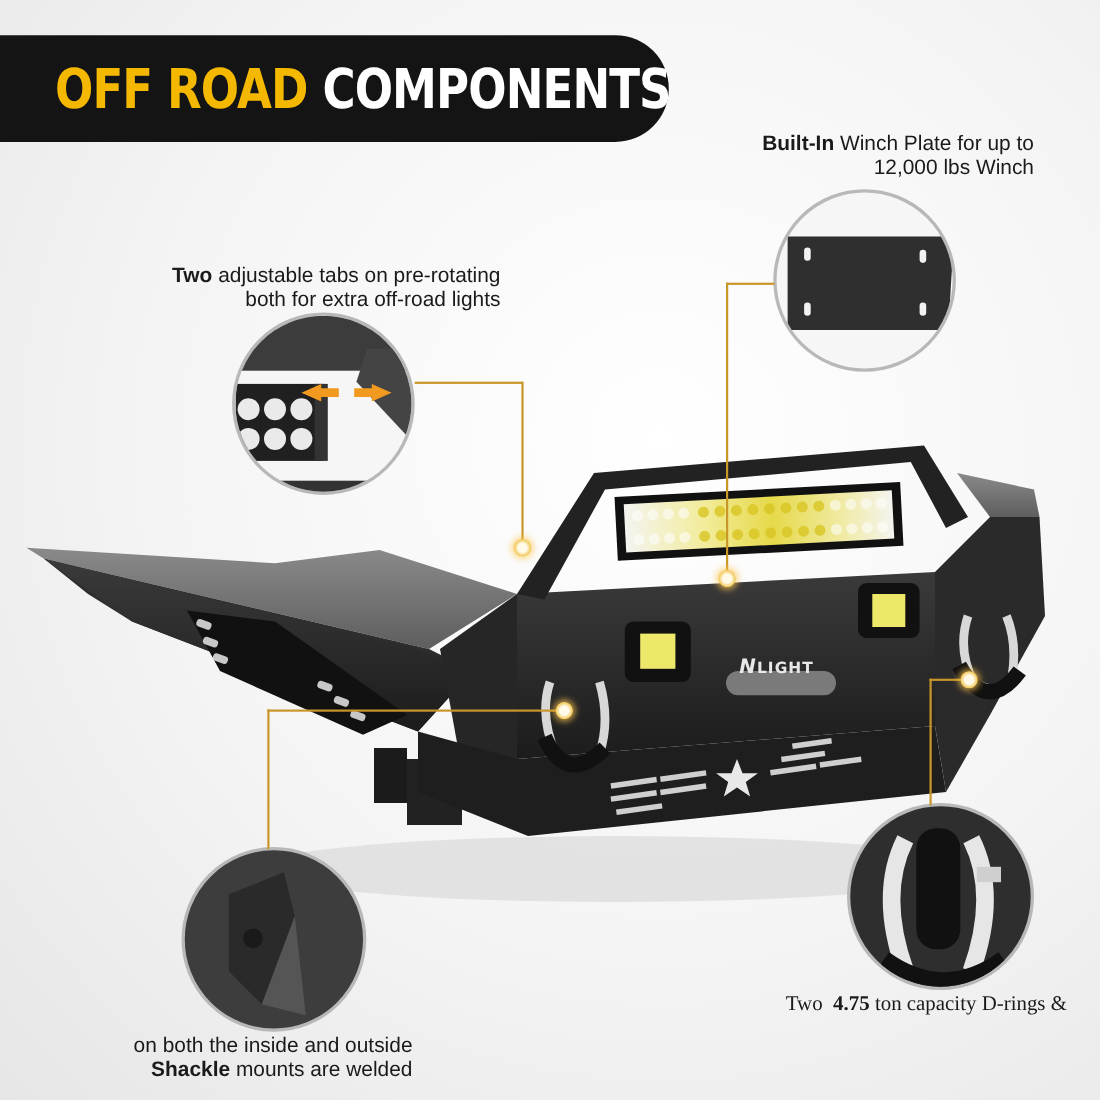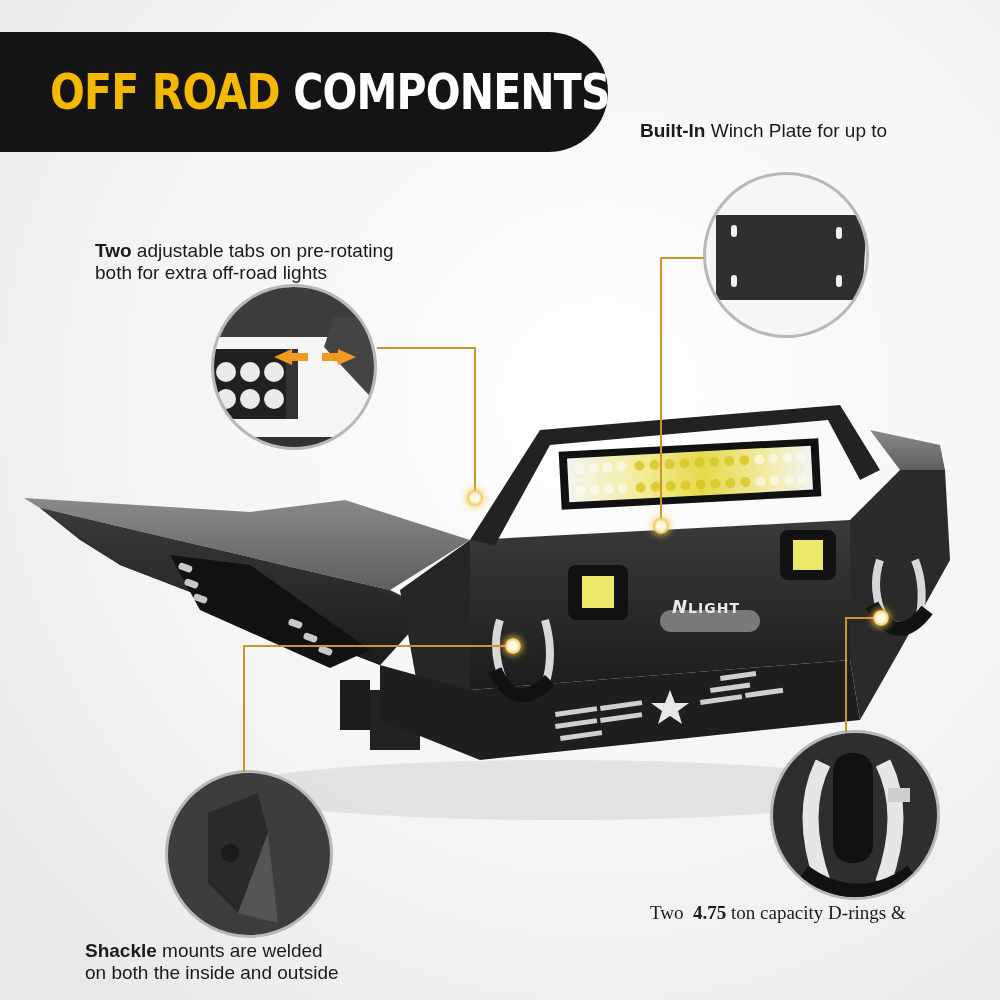--- a/index.html
+++ b/index.html
@@ -4,36 +4,36 @@
 <style>
   * { box-sizing: border-box; margin: 0; padding: 0; }
   html, body { width: 1000px; height: 1000px; overflow: hidden; }
   body {
     position: relative;
     background: radial-gradient(ellipse at 60% 40%, #ffffff 0%, #f4f4f4 55%, #e6e6e6 100%);
     font-family: "Liberation Sans", "DejaVu Sans", sans-serif;
     color: #1a1a1a;
   }
   .banner {
-    position: absolute; left: 0; top: 32px; width: 608px; height: 120px;
+    position: absolute; left: 0; top: 32px; width: 608px; height: 97px;
     background: #141414;
     border-radius: 0 60px 60px 0;
     display: flex; align-items: center; padding-left: 50px;
   }
   .banner-title {
     font-family: "DejaVu Sans", sans-serif;
     font-weight: bold; font-size: 50px; letter-spacing: -1px;
     transform: scaleX(0.82); transform-origin: left center;
     white-space: nowrap;
   }
   .banner-title .accent { color: #f5b800; }
   .banner-title .main { color: #ffffff; }
 
   .caption {
-    position: absolute; text-align: left; font-size: 19px; line-height: 22px;
+    position: absolute; text-align: right; font-size: 19px; line-height: 22px;
     color: #1a1a1a; white-space: nowrap;
   }
   .caption b { font-weight: bold; }
 
   .inset {
     position: absolute; border-radius: 50%;
     border: 3px solid #b8b8b8;
     overflow: hidden;
     background: #f6f6f6;
   }
@@ -50,30 +50,31 @@
 
 <div class="banner">
   <div class="banner-title">
     <span class="accent">OFF ROAD</span>
     <span class="main">COMPONENTS</span>
   </div>
 </div>
 
 <div class="caption" style="left:640px; top:120px; width:300px;">
   <div><b>Built-In</b><span> Winch Plate for up to</span></div>
+  <div>12,000 lbs Winch</div>
 </div>
 
 <div class="caption" style="left:95px; top:216px; width:360px;margin-top:24px;">
   <div><b>Two</b><span> adjustable tabs on pre-rotating</span></div>
   <div>both for extra off-road lights</div>
 </div>
 
 <div class="caption" style="left:85px; top:940px; width:290px;">
+  <div>on both the inside and outside</div>
   <div><b>Shackle</b><span> mounts are welded</span></div>
-  <div>on both the inside and outside</div>
 </div>
 
 <div class="caption" style="left:650px; top:902px; width:320px;font-family:Liberation Serif, serif;">
   <div><span style="white-space:pre">Two  </span><b>4.75</b><span> ton capacity D-rings &amp;</span></div>
 </div>
 
 <svg width="1000" height="1000" viewBox="0 0 1000 1000" style="left:0;top:0;">
   <defs>
     <linearGradient id="metal" x1="0" y1="0" x2="0" y2="1">
       <stop offset="0" stop-color="#3a3a3a"></stop>

